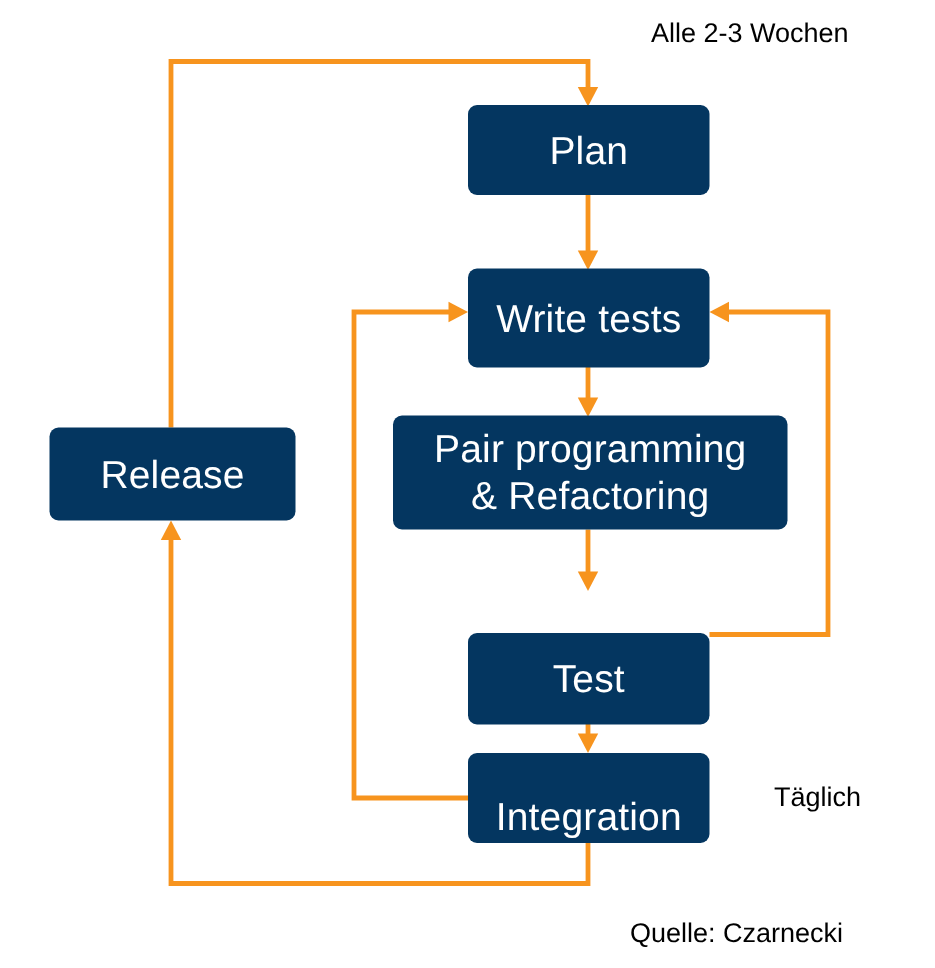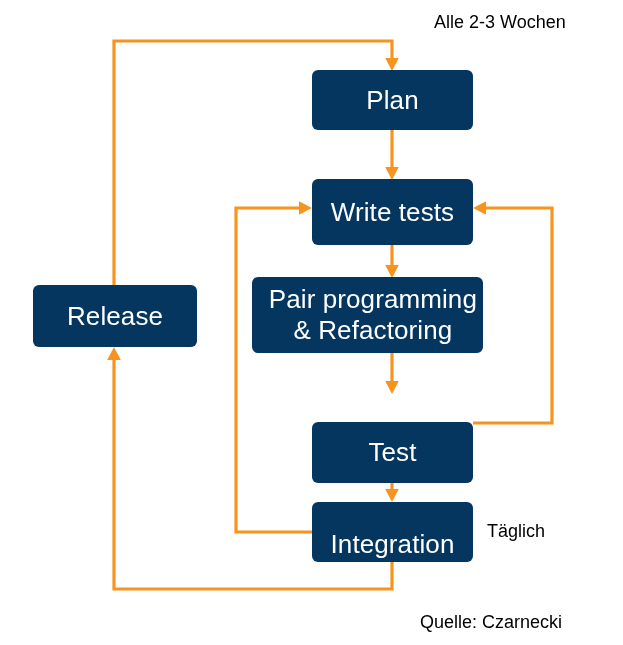--- a/index.html
+++ b/index.html
@@ -52,27 +52,27 @@
     color: #000000;
     font-family: "Liberation Sans", sans-serif;
     font-size: 18px;
     font-weight: 400;
     white-space: nowrap;
     z-index: 4;
   }
   
   #node-plan        { left: 312px; top:  70px; width: 161px; height:  60px; }
   #node-write-tests { left: 312px; top: 179px; width: 161px; height:  66px; }
-  #node-pair        { left: 252px; top: 277px; width: 231px; height:  76px; justify-content: flex-end; }
+  #node-pair        { left: 262px; top: 277px; width: 263px; height:  76px; }
   #node-test        { left: 312px; top: 394px; width: 161px; height:  61px; margin-top: 28px; }
   #node-integration { left: 312px; top: 502px; width: 161px; height:  60px; align-items: flex-end; }
   #node-release     { left:  33px; top: 285px; width: 164px; height:  62px; }
   
   #label-cadence-weeks { left: 434px; top:  12px; }
-  #label-cadence-daily { left: 487px; top: 521px; }
+  #label-cadence-daily { left: 516px; top: 521px; }
   #label-source        { left: 420px; top: 612px; }
 </style>
 </head>
 <body>
 
 <div id="canvas">
 
   <svg id="flow-svg" viewBox="0 0 623 645" xmlns="http://www.w3.org/2000/svg">
     <defs>
       <marker id="arrow-down" viewBox="0 0 10 10" refX="5" refY="9" markerWidth="7" markerHeight="7" orient="auto-start-reverse">

